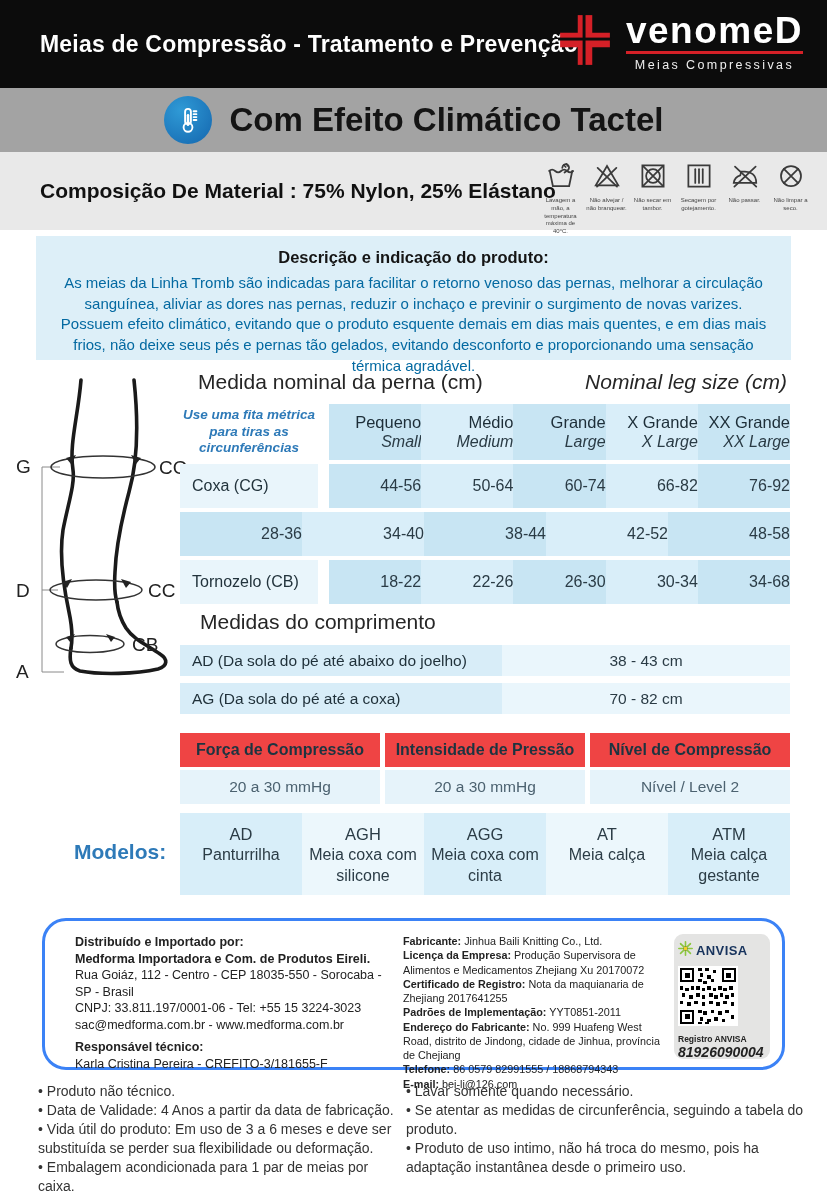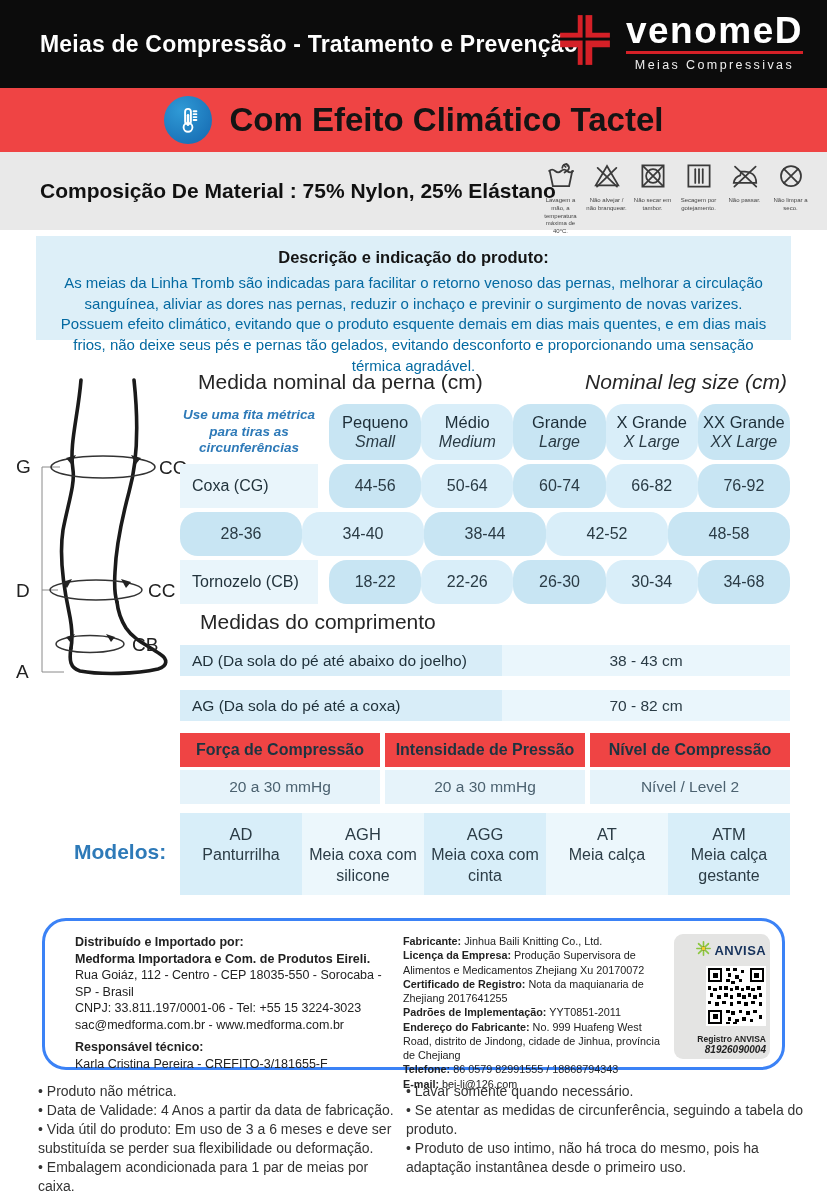--- a/index.html
+++ b/index.html
@@ -10,38 +10,38 @@
   .header { position:absolute; top:0; left:0; right:0; height:88px; background:#0c0c0c; }
   .header-title { position:absolute; left:40px; top:50%; transform:translateY(-50%);
                   color:#fff; font-size:23px; font-weight:bold; letter-spacing:.2px; }
   .brand { position:absolute; right:24px; top:12px; display:flex; align-items:center; gap:13px; }
   .brand-text { display:flex; flex-direction:column; }
   .brand-name { color:#fff; font-size:37px; font-weight:bold; letter-spacing:1.5px; line-height:1; }
   .brand-rule { height:2.5px; background:#d42027; margin:2px 0 4px; }
   .brand-tagline { color:#efefef; font-size:12.5px; letter-spacing:2.4px; text-align:center; }
 
   
-  .banner { position:absolute; top:88px; left:0; right:0; height:64px; background:#ef4444;
+  .banner { position:absolute; top:88px; left:0; right:0; height:64px; background:#a3a3a3;
             display:flex; align-items:center; justify-content:center; gap:18px; }
   .thermo { width:48px; height:48px; border-radius:50%;
             background:radial-gradient(circle at 35% 30%, #2f9ad6, #1466ae);
             display:flex; align-items:center; justify-content:center; flex:0 0 auto; }
   .banner-title { font-size:33px; font-weight:bold; color:#141414; }
 
   
   .compbar { position:absolute; top:152px; left:0; right:0; height:78px; background:#e9e9e9; }
   .comp-text { position:absolute; left:40px; top:50%; transform:translateY(-50%);
                font-size:21px; font-weight:bold; color:#111; }
   .care-row { position:absolute; right:16px; top:9px; display:flex; gap:5px; }
   .care { width:41px; display:flex; flex-direction:column; align-items:center; }
   .care svg { flex:0 0 auto; }
   .care-label { font-size:6px; color:#444; text-align:center; line-height:1.3; margin-top:2px; }
 
   
-  .descbox { position:absolute; top:236px; left:36px; right:36px; height:104px;
+  .descbox { position:absolute; top:236px; left:36px; right:36px; height:124px;
              background:#ddeff8; box-sizing:border-box; padding:8px 22px; text-align:center; }
   .desc-title { font-size:16.5px; font-weight:bold; color:#151515; margin:4px 0 6px; }
   .desc-p { font-size:15px; color:#0369a1; line-height:1.38; margin:0; }
 
   
   .leg { position:absolute; top:372px; left:6px; width:185px; height:330px; }
 
   
   .size-head { position:absolute; top:370px; left:198px; right:40px;
                display:flex; justify-content:space-between; align-items:baseline; }
@@ -49,33 +49,33 @@
   .size-title-en { font-size:21px; font-style:italic; color:#262626; }
 
   .size-table { position:absolute; top:404px; left:180px; right:37px; }
   .st-row { display:flex; margin-bottom:4px; }
   .st-side { width:138px; margin-right:11px; flex:0 0 auto; }
   .st-note { display:flex; align-items:center; justify-content:center; text-align:center;
              font-size:13.5px; font-weight:bold; font-style:italic; color:#2e7ab8; line-height:1.25; }
   .st-label { background:#e9f5fb; display:flex; align-items:center; padding-left:12px;
               box-sizing:border-box; font-size:16px; color:#22333c; }
   .st-cells { flex:1; display:flex; }
-  .st-cell { flex:1; display:flex; flex-direction:column; align-items:center; justify-content:center;
-             font-size:16px; color:#2a3b45;border-radius:18px; }
+  .st-cell { flex:1; display:flex; flex-direction:column; align-items:flex-end; justify-content:center;
+             font-size:16px; color:#2a3b45; }
   .head-row .st-cell, .head-row .st-side { height:56px; }
   .val-row .st-cell, .val-row .st-side { height:44px; }
   .c-odd { background:#c8e5f3; }
   .c-even { background:#d9eef9; }
   .st-pt { font-size:16.5px; color:#1d2e38; }
   .st-en { font-size:16px; font-style:italic; color:#2a3b45; margin-top:1px; }
 
   
   .len-title { position:absolute; top:610px; left:200px; font-size:21px; color:#262626; }
   .len-table { position:absolute; top:645px; left:180px; right:37px; }
-  .len-row { display:flex; margin-bottom:14px; height:31px; }
+  .len-row { display:flex; margin-bottom:7px; height:31px; }
   .len-label { width:322px; flex:0 0 auto; background:#d8edf8; display:flex; align-items:center;
                padding-left:12px; box-sizing:border-box; font-size:15.5px; color:#1f3039; }
   .len-value { flex:1; background:#eaf6fc; display:flex; align-items:center; justify-content:center;
                font-size:15.5px; color:#2a3b45; }
 
   
   .comp-table { position:absolute; top:733px; left:180px; right:37px; display:flex; gap:5px; }
   .comp-col { flex:1; display:flex; flex-direction:column; gap:3px; }
   .comp-head { height:34px; background:#ef4444; display:flex; align-items:center; justify-content:center;
                font-size:16px; font-weight:600; color:#1c3440; }
@@ -94,26 +94,26 @@
   
   .infobox { position:absolute; top:918px; left:42px; right:42px; height:152px;
              border:3px solid #3b82f6; border-radius:24px; background:#fff; box-sizing:border-box;
              display:flex; gap:12px; padding:13px 12px 8px 30px; }
   .ib-left { width:316px; flex:0 0 auto; font-size:12.5px; color:#222; line-height:1.32; }
   .ib-b { font-weight:bold; }
   .ib-gap { margin-top:6px; }
   .ib-mid { flex:1; font-size:10.8px; color:#222; line-height:1.32; }
   .ib-lbl { font-weight:bold; }
   .anvisa { width:96px; flex:0 0 auto; background:#e4e4e3; border-radius:9px; padding:7px 4px 5px;
-            box-sizing:border-box; display:flex; flex-direction:column; align-items:flex-end; }
+            box-sizing:border-box; display:flex; flex-direction:column; align-items:flex-start; }
   .anvisa-logo { display:flex; align-items:center; gap:3px; }
   .anvisa-name { font-size:13px; font-weight:bold; color:#16325c; letter-spacing:.4px; }
   .anvisa-sub { width:56px; height:2px; background:#9db98a; margin:2px 0 4px; align-self:flex-end; margin-right:8px; }
   .reg1 { font-size:8.5px; font-weight:bold; color:#222; margin-top:4px; }
-  .reg2 { font-size:10px; font-weight:bold; font-style:italic; color:#222; }
+  .reg2 { font-size:14px; font-weight:bold; font-style:italic; color:#222; }
 
   
   .notes-left { position:absolute; top:1082px; left:38px; width:368px;
                 font-size:14px; color:#333; line-height:1.36; }
   .notes-right { position:absolute; top:1082px; left:406px; width:404px;
                  font-size:14px; color:#333; line-height:1.36; }
   .note-item::before { content:"• "; }
 </style>
 </head>
 <body>
@@ -425,21 +425,21 @@
             <rect x="3.6" y="26.6" width="2.8" height="2.8" fill="#000"></rect>
           <path fill="#000" d="M11 1h2v2h-2z M15 1h2v2h-2z M19 2h2v2h-2z M12 4h2v2h-2z M16 5h2v2h-2z M11 7h2v2h-2z M14 8h2v2h-2z M18 7h2v2h-2z M1 11h2v2h-2z M4 12h2v2h-2z M7 11h2v2h-2z M10 11h2v2h-2z M13 12h2v2h-2z M16 11h2v2h-2z M19 12h2v2h-2z M22 11h2v2h-2z M25 12h2v2h-2z M28 11h2v2h-2z M2 15h2v2h-2z M6 16h2v2h-2z M10 15h2v2h-2z M13 16h2v2h-2z M17 15h2v2h-2z M20 16h2v2h-2z M23 15h2v2h-2z M26 16h2v2h-2z M29 15h2v2h-2z M1 19h2v2h-2z M5 20h2v2h-2z M9 19h2v2h-2z M13 20h2v2h-2z M17 19h2v2h-2z M21 20h2v2h-2z M25 19h2v2h-2z M29 20h2v2h-2z M11 24h2v2h-2z M14 25h2v2h-2z M18 24h2v2h-2z M22 25h2v2h-2z M26 24h2v2h-2z M29 27h2v2h-2z M12 28h2v2h-2z M16 29h2v2h-2z M20 28h2v2h-2z M24 29h2v2h-2z M11 31h2v1h-2z M15 31h2v1h-2z"></path>
         </svg>
       </span>
       <div class="reg1">Registro ANVISA</div>
       <div class="reg2">81926090004</div>
     </div>
   </div>
 
   <div class="notes-left">
-    <div class="note-item">Produto não métrica.</div>
+    <div class="note-item">Produto não técnico.</div>
     <div class="note-item">Data de Validade: 4 Anos a partir da data de fabricação.</div>
     <div class="note-item">Vida útil do produto: Em uso de 3 a 6 meses e deve ser substituída se perder sua flexibilidade ou deformação.</div>
     <div class="note-item">Embalagem acondicionada para 1 par de meias por caixa.</div>
   </div>
   <div class="notes-right">
     <div class="note-item">Lavar somente quando necessário.</div>
     <div class="note-item">Se atentar as medidas de circunferência, seguindo a tabela do produto.</div>
     <div class="note-item">Produto de uso intimo, não há troca do mesmo, pois ha adaptação instantânea desde o primeiro uso.</div>
   </div>
 

